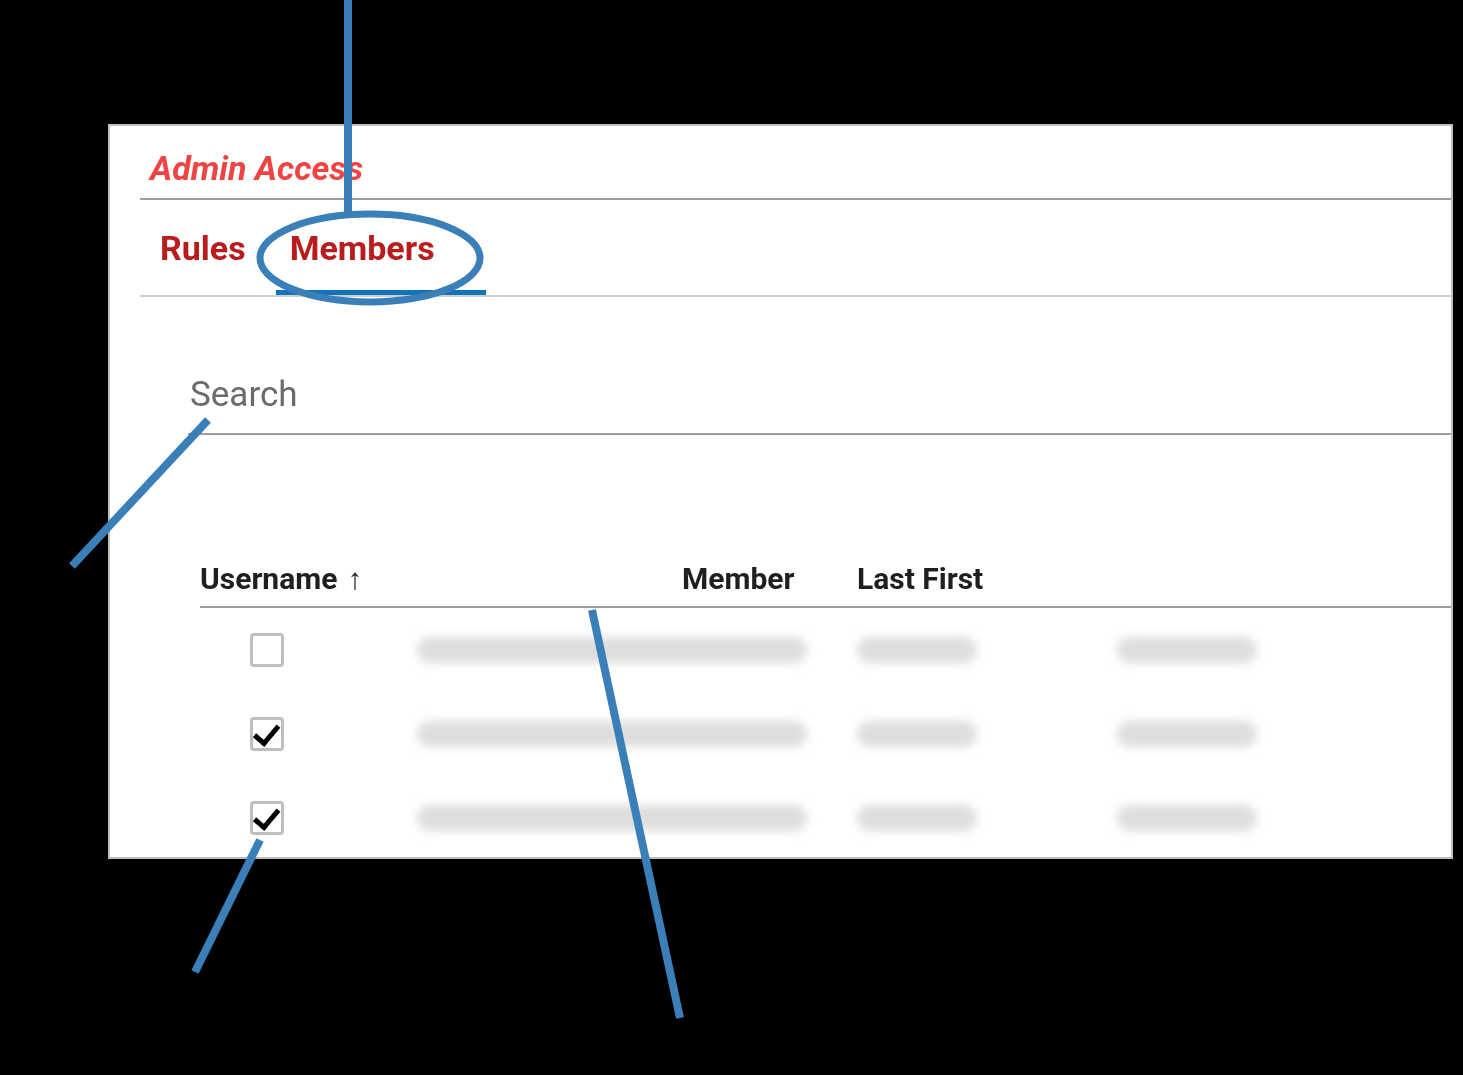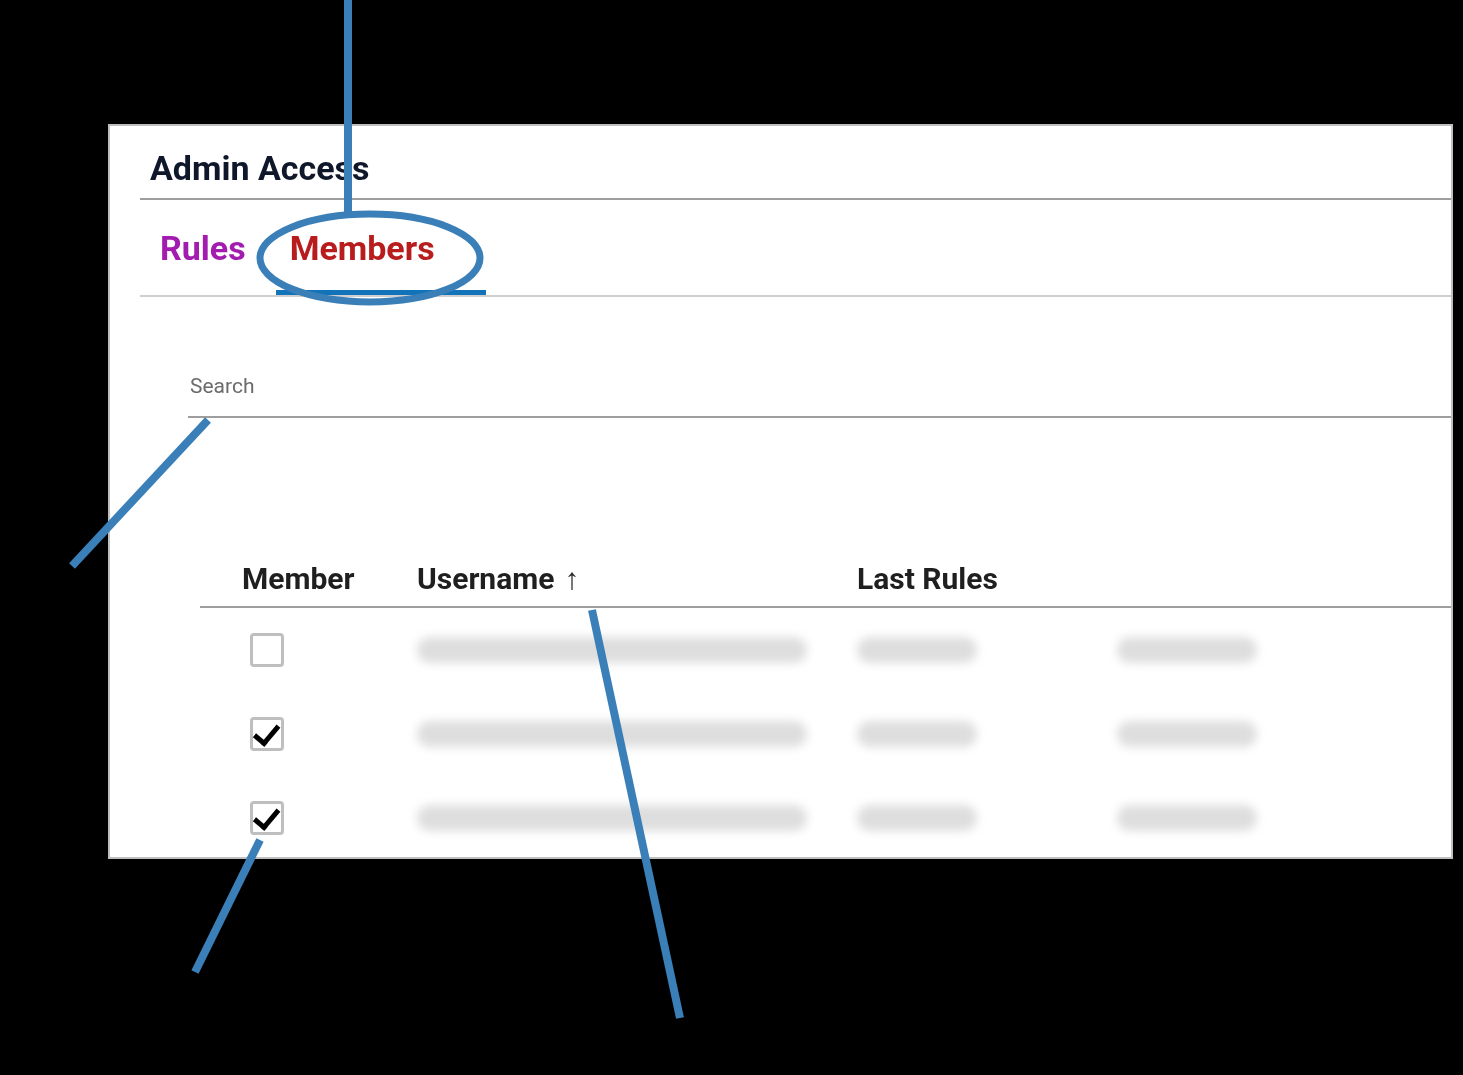--- a/index.html
+++ b/index.html
@@ -24,21 +24,22 @@
     overflow: hidden;
   }
 
   
   .panel-title {
     position: absolute;
     left: 40px;
     top: 22px;
     font-size: 34px;
     font-weight: 700;
-    color: #0f172a;
+    color: #ef4444;
+    font-style: italic;
   }
   .title-rule {
     position: absolute;
     left: 30px;
     right: 0;
     top: 72px;
     height: 0;
     border-top: 2px solid #9e9e9e;
   }
 
@@ -51,21 +52,21 @@
     width: 430px;
   }
   .tab {
     display: inline-block;
     font-size: 34px;
     font-weight: 700;
     padding: 10px 20px 24px 20px;
     color: #2b2b2b;
     vertical-align: top;
   }
-  .tab.inactive { color: #a21caf; }
+  .tab.inactive { color: #b91c1c; }
   .tab.active   { color: #b91c1c; }
   .tab-underline {
     position: absolute;
     left: 136px;
     top: 72px;
     width: 210px;
     height: 0;
     border-top: 5px solid #1373b9;
   }
   .tab-rule {
@@ -78,21 +79,21 @@
   }
 
   
   .search-wrap {
     position: absolute;
     left: 80px;
     right: 0;
     top: 248px;
   }
   .search-label {
-    font-size: 21px;
+    font-size: 35px;
     color: #6b6b6b;
   }
   .search-underline {
     margin-top: 18px;
     height: 0;
     border-top: 2px solid #9e9e9e;
     margin-left: -2px;
   }
 
   
@@ -192,26 +193,26 @@
   </div>
   <div class="tab-rule"></div>
 
   <div class="search-wrap">
     <div class="search-label">Search</div>
     <div class="search-underline"></div>
   </div>
 
   <div class="tbl">
     <div class="thead">
-      <div class="th col-member">Member</div>
       <div class="th col-username">
         <span>Username</span>
         <span class="sort-arrow">↑</span>
       </div>
-      <div class="th col-lastname">Last Rules</div>
+      <div class="th col-member">Member</div>
+      <div class="th col-lastname">Last First</div>
     </div>
     <div class="head-rule"></div>
 
     <div class="trow">
       <div class="cell col-member">
         <div class="chk"></div>
       </div>
       <div class="cell col-username">
         <div class="blurred blur-user"></div>
       </div>

